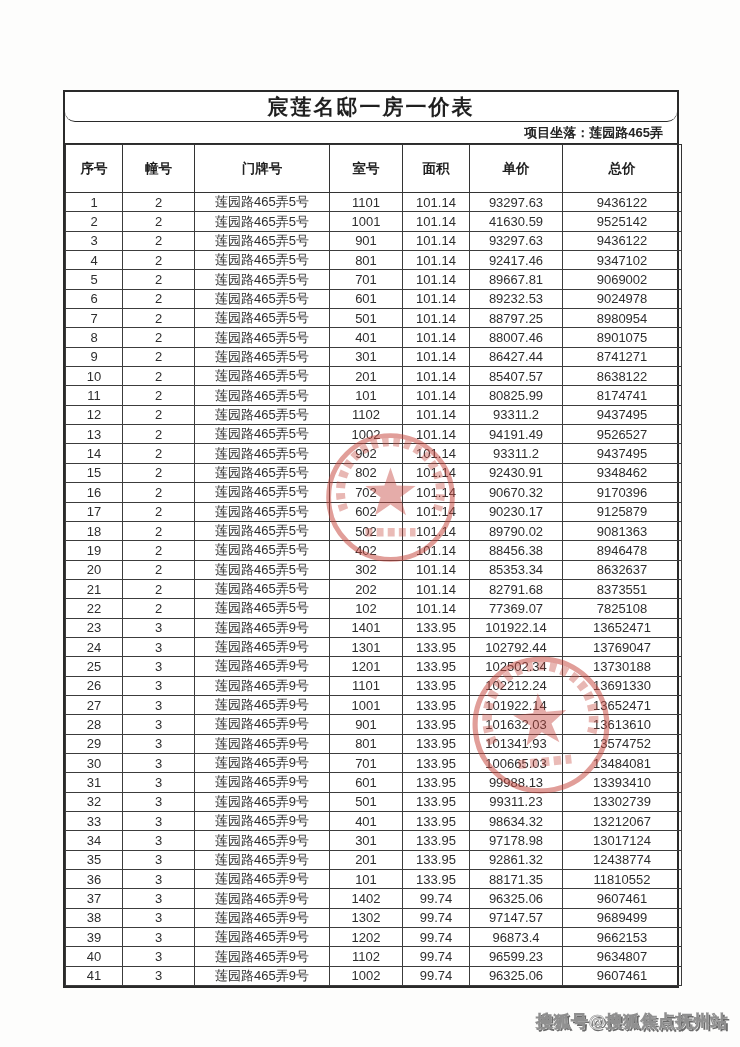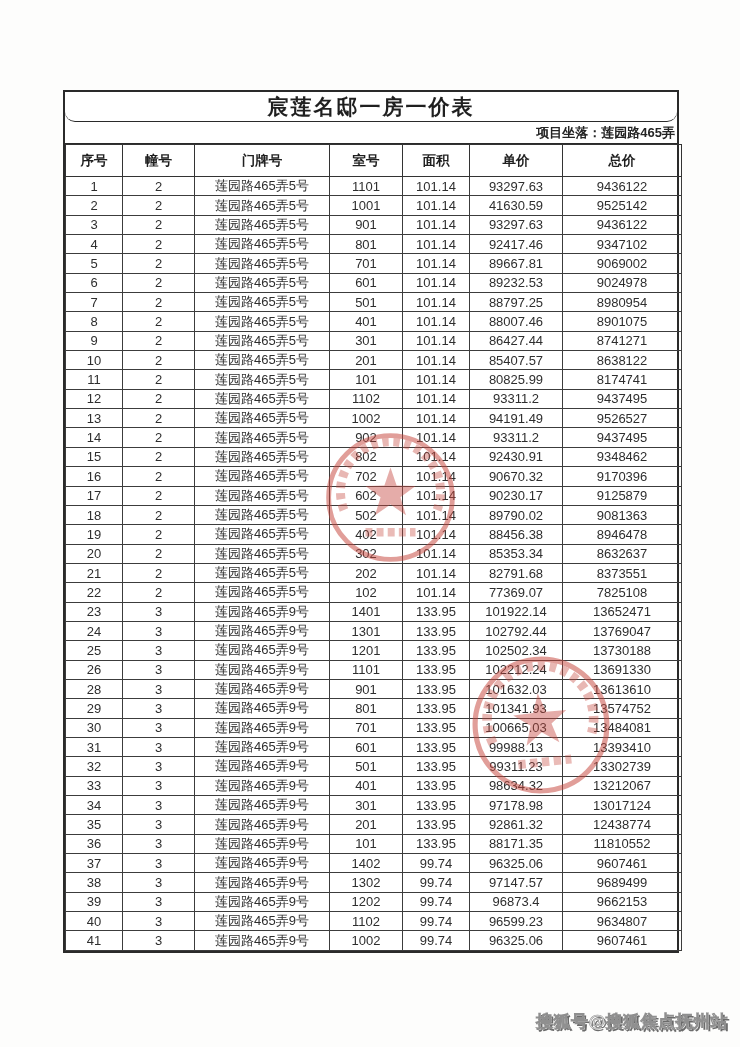--- a/index.html
+++ b/index.html
@@ -27,38 +27,38 @@
     font-size: 21px; font-weight: bold;
     letter-spacing: 2px;
     border-bottom: 1px solid #2a2a2a;
     color: #1f1f1f;
     border-radius: 10px;
   }
 
   .subtitle-row {
     height: 21px; line-height: 21px;
     text-align: right;
-    padding-right: 2px;
+    padding-right: 14px;
     font-size: 13px;
     font-weight: 600;
     border-bottom: 1px solid #2a2a2a;
     color: #242424;
   }
 
   table.price-grid {
     width: 100%;
     border-collapse: collapse;
     table-layout: fixed;
   }
   table.price-grid th {
     height: 23px;
     font-size: 13.5px;
     font-weight: bold;
     border: 1px solid #333;
-    padding: 4px;
+    padding: 12px;
     text-align: center;
     color: #1f1f1f;
   }
   table.price-grid td {
     height: 18.35px;
     font-size: 13px;
     border: 1px solid #3c3c3c;
     padding: 0;
     text-align: center;
     color: #2e2e2e;
@@ -359,20 +359,29 @@
         <tr>
           <td>26</td>
           <td>3</td>
           <td>莲园路465弄9号</td>
           <td>1101</td>
           <td>133.95</td>
           <td>102212.24</td>
           <td>13691330</td>
         </tr>
         <tr>
+          <td>27</td>
+          <td>3</td>
+          <td>莲园路465弄9号</td>
+          <td>1001</td>
+          <td>133.95</td>
+          <td>101922.14</td>
+          <td>13652471</td>
+        </tr>
+        <tr>
           <td>28</td>
           <td>3</td>
           <td>莲园路465弄9号</td>
           <td>901</td>
           <td>133.95</td>
           <td>101632.03</td>
           <td>13613610</td>
         </tr>
         <tr>
           <td>29</td>

